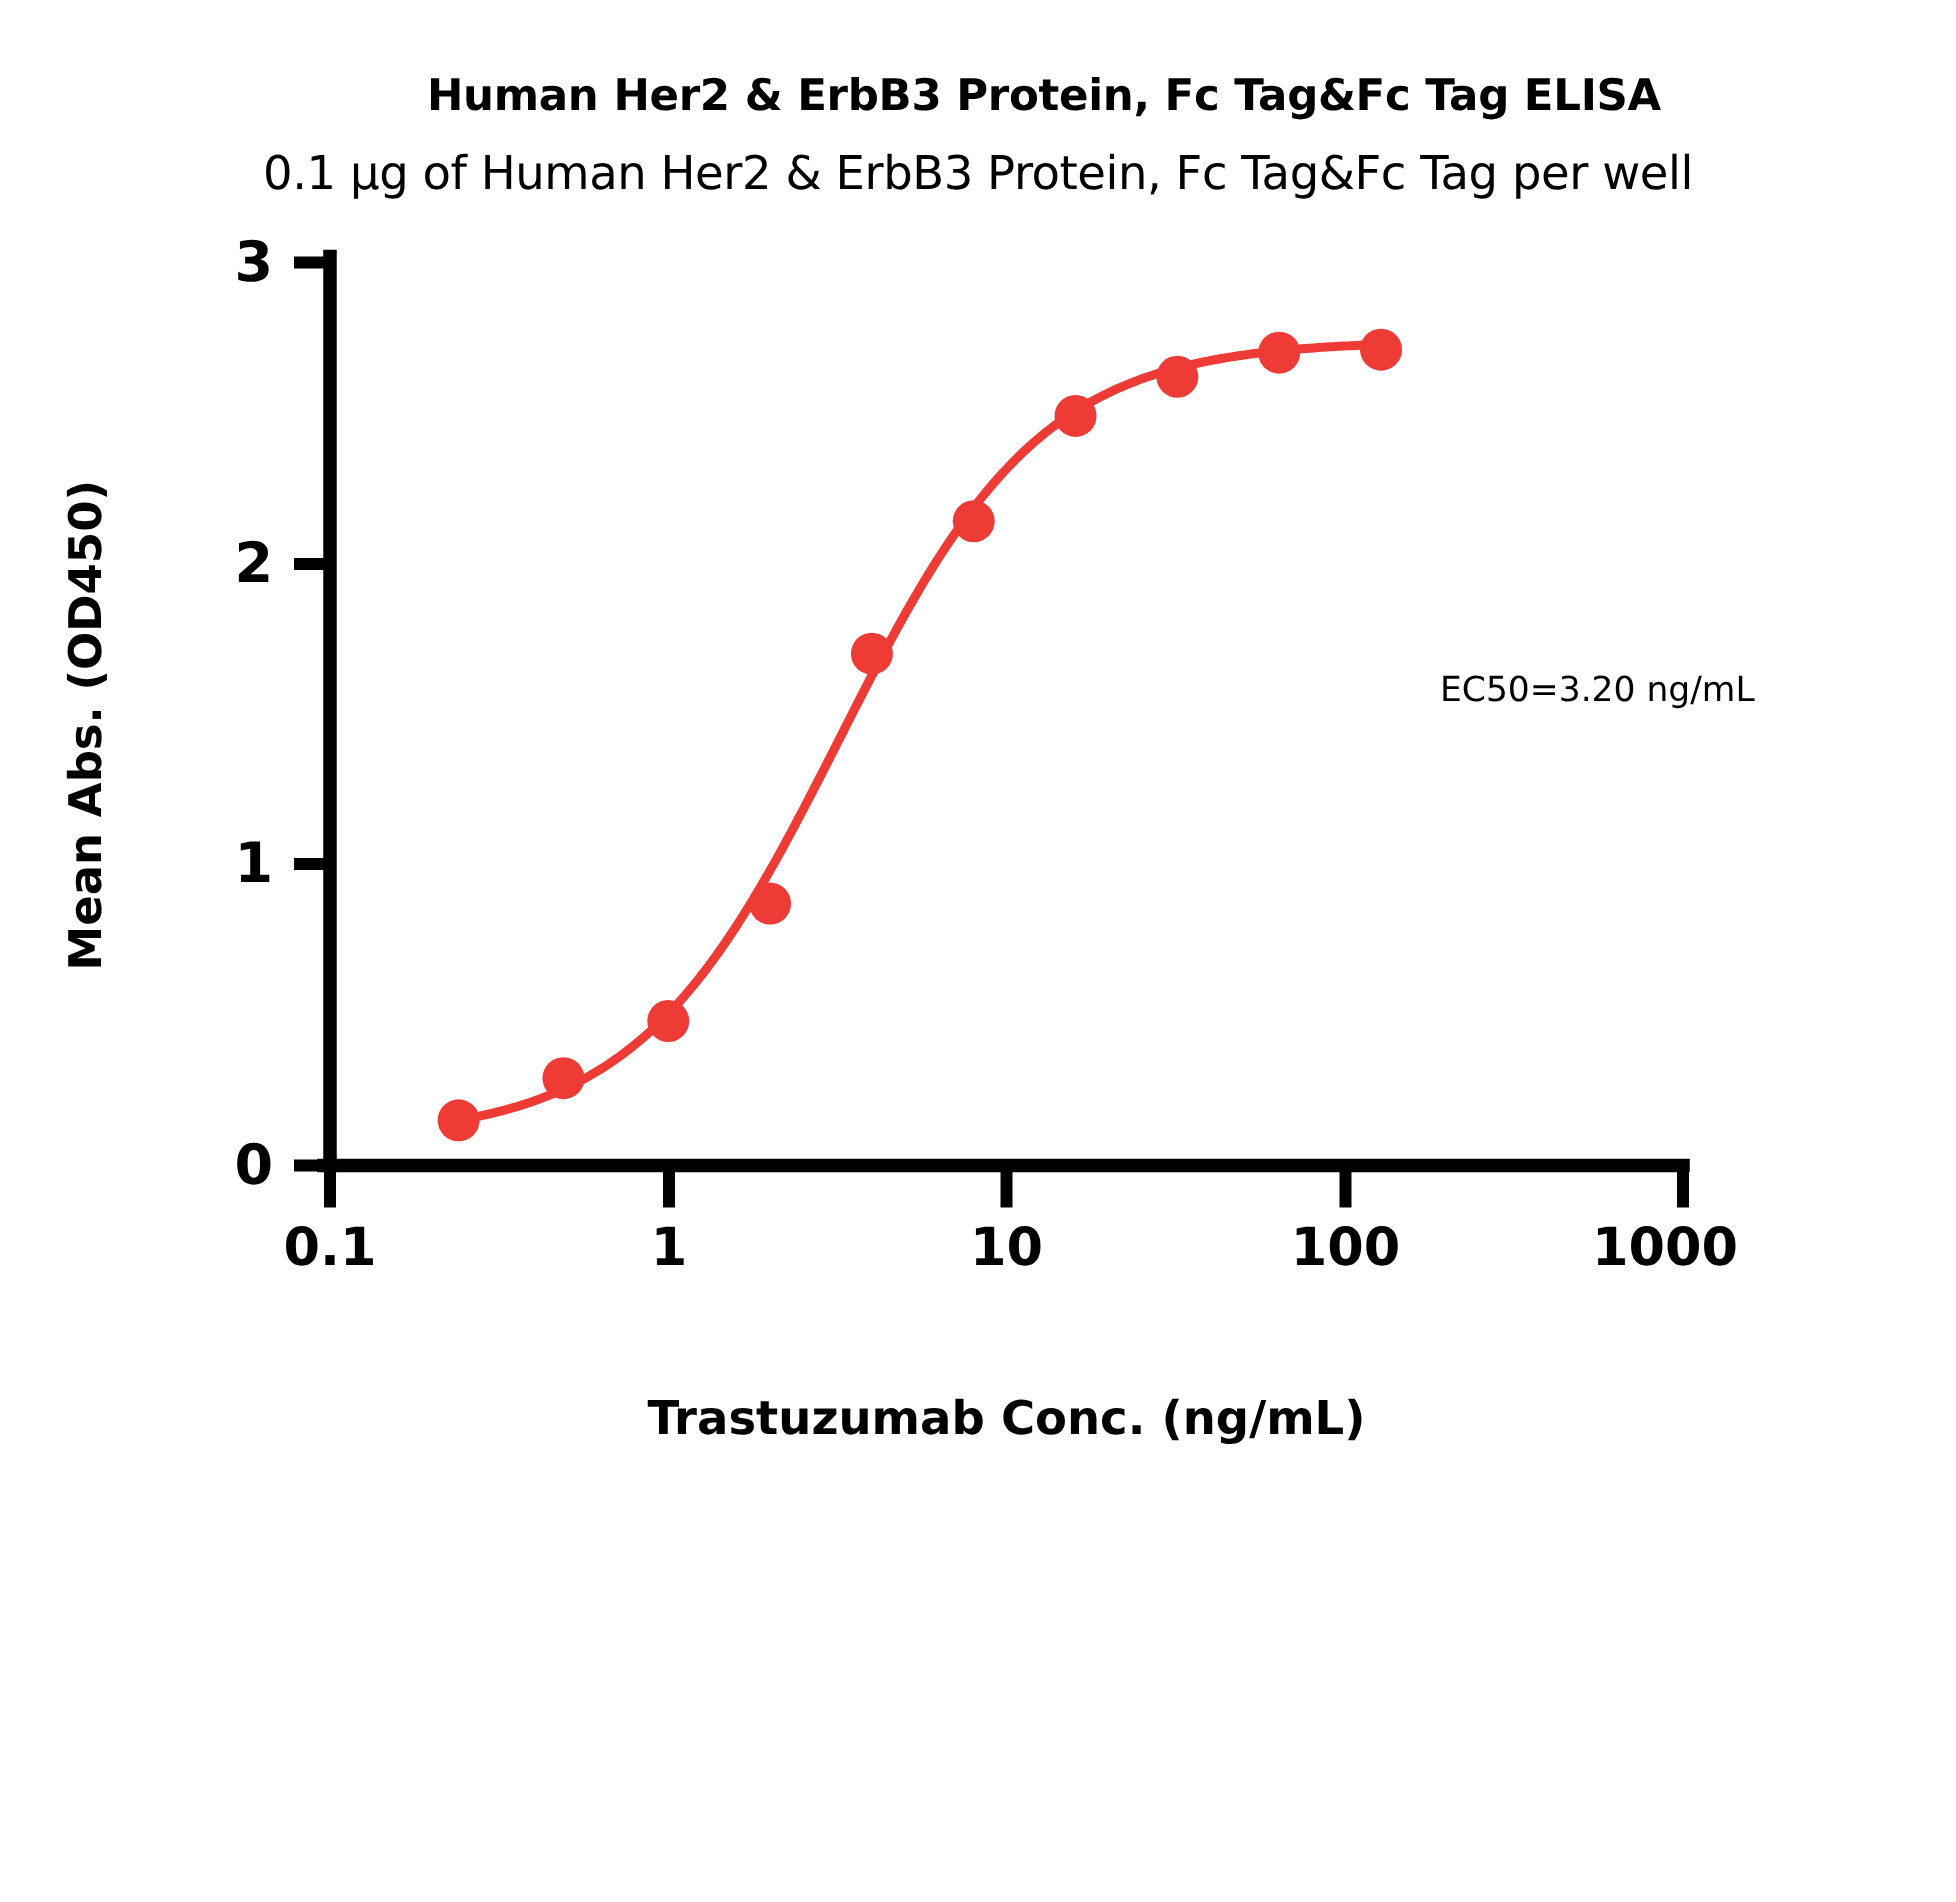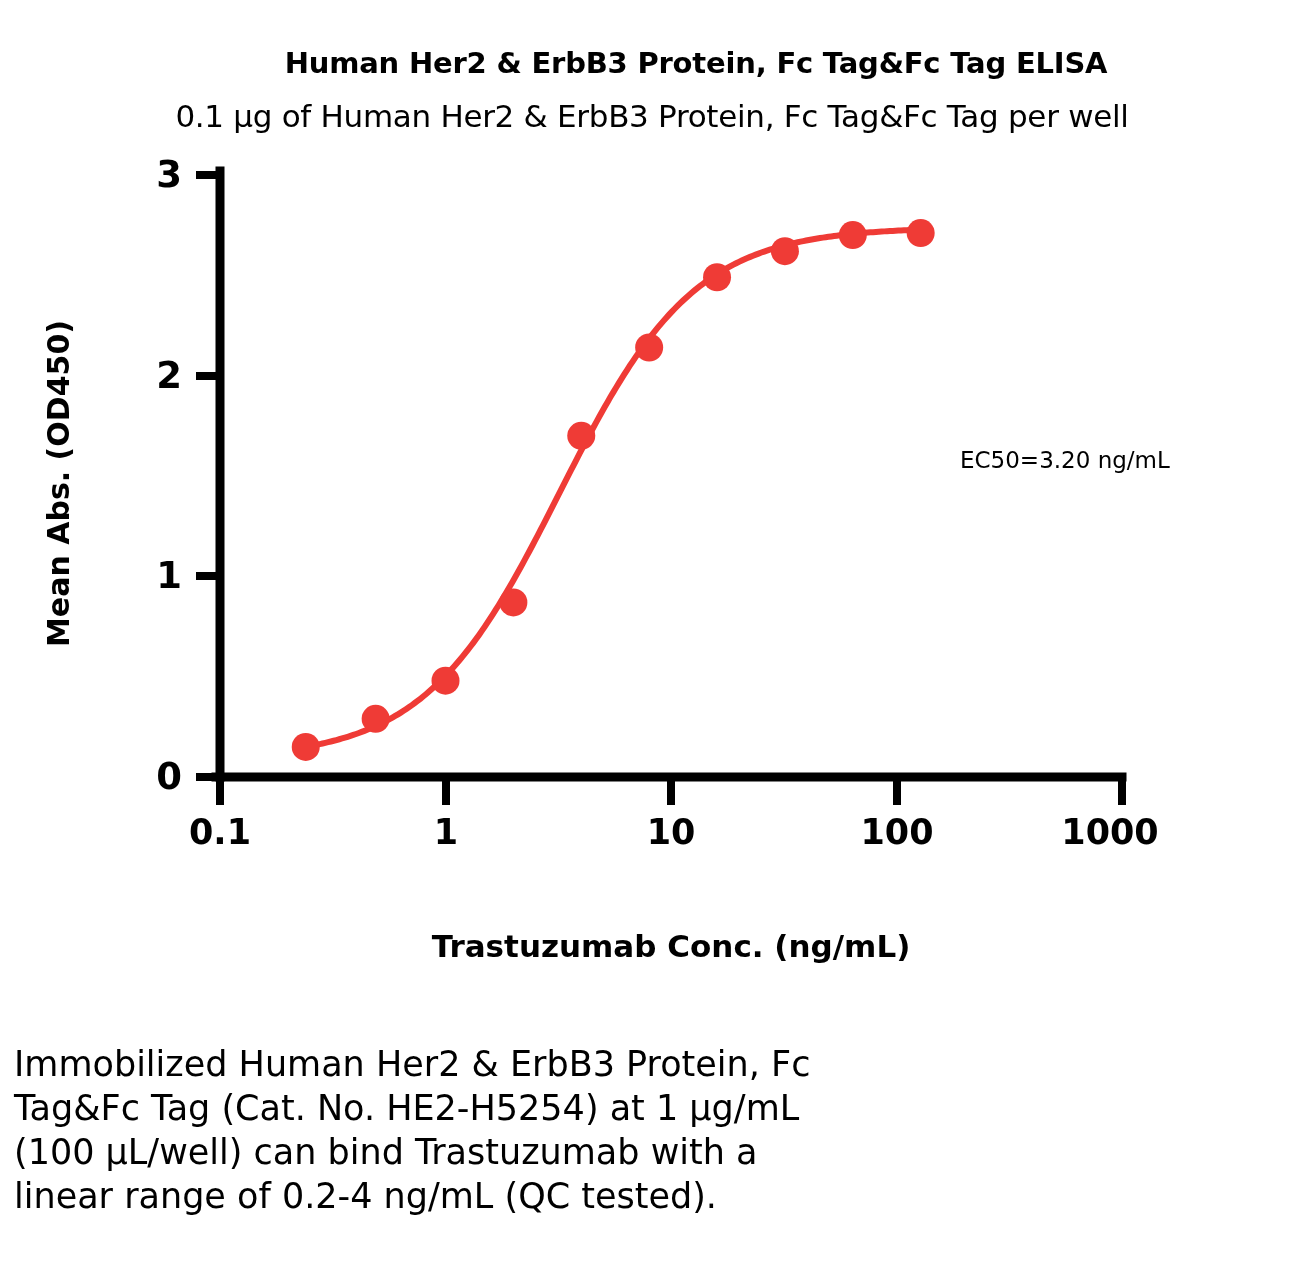--- a/index.html
+++ b/index.html
@@ -171,20 +171,14 @@
   <div class="xtick" style="left:366px;  top:815px;">1</div>
   <div class="xtick" style="left:591px;  top:815px;">10</div>
   <div class="xtick" style="left:817px;  top:815px;text-align:center;">100</div>
   <div class="xtick" style="left:1030px; top:815px;">1000</div>
 
   <div class="ylabel">Mean Abs. (OD450)</div>
   <div class="xlabel">Trastuzumab Conc. (ng/mL)</div>
 
   <div class="annotation">EC50=3.20 ng/mL</div>
 
-  <div class="caption">
-    <div>Immobilized Human Her2 &amp; ErbB3 Protein, Fc</div>
-    <div>Tag&amp;Fc Tag (Cat. No. HE2-H5254) at 1 µg/mL</div>
-    <div>(100 µL/well) can bind Trastuzumab with a</div>
-    <div>linear range of 0.2-4 ng/mL (QC tested).</div>
-  </div>
 
 </div>
 
 </body></html>

